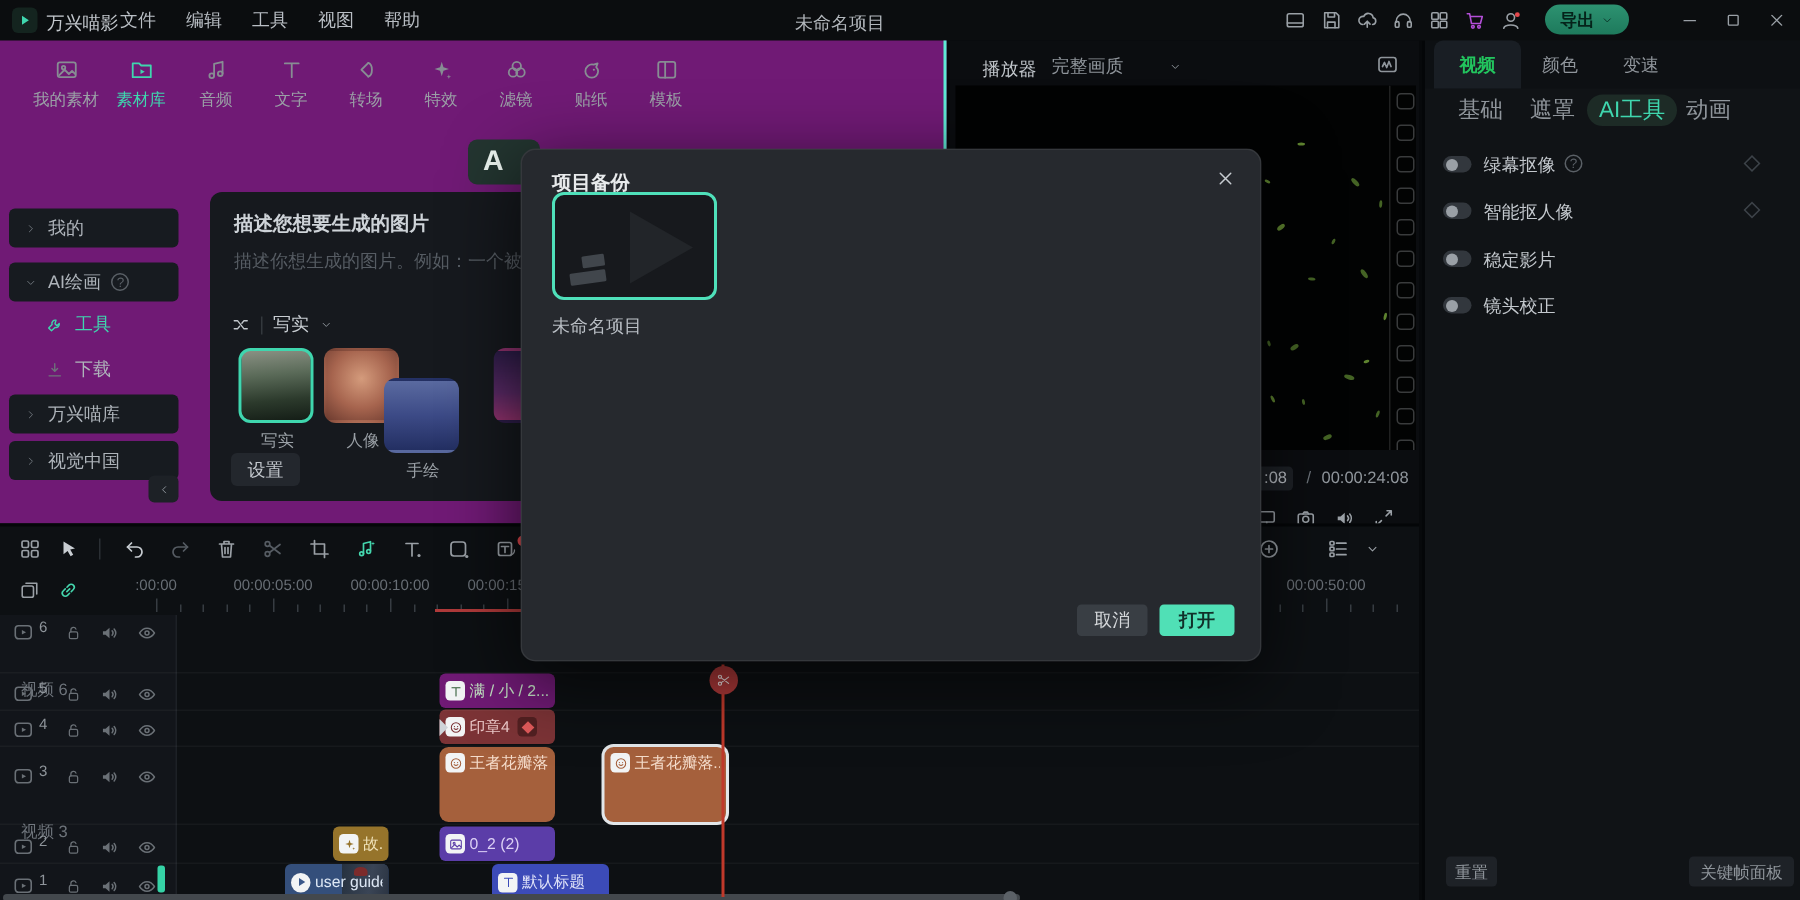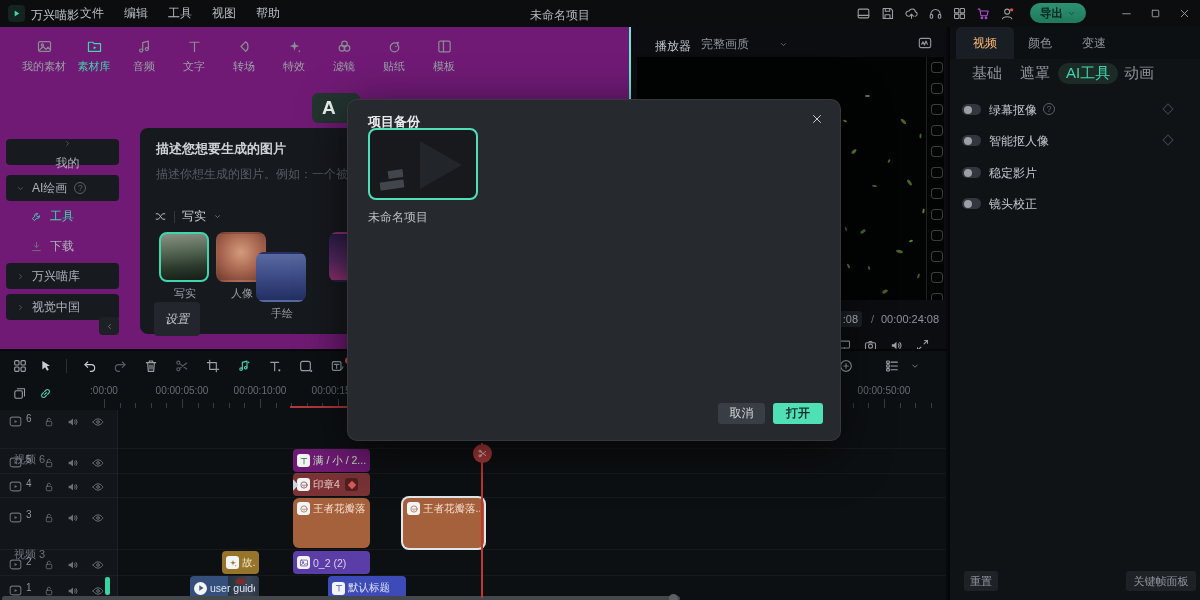--- a/index.html
+++ b/index.html
@@ -55,21 +55,21 @@
   .style-row .chev { width:9px; height:9px; color:#8f959b; }
   #style-thumbs { position:absolute; left:0; top:104px; }
   .sthumb { position:absolute; width:52px; cursor:pointer; }
   .sthumb .pic { width:50px; height:50px; border-radius:8px; border:2px solid transparent; }
   .sthumb.selected .pic { border-color:#3fd6ae; }
   .sthumb .lbl { margin-top:4px; text-align:center; font-size:11px; color:#9aa0a6; }
   .art-realistic { background:linear-gradient(175deg,#8a9184 0%,#5a6a58 35%,#2c3a2c 70%,#141d16 100%); }
   .art-portrait  { background:radial-gradient(circle at 50% 40%,#d49b7c 0%,#a6644e 55%,#6e3c30 100%); }
   .art-painting  { background:linear-gradient(180deg,#5a6aa0 0%,#3c4a86 50%,#232f62 100%); }
   .art-cyber     { background:linear-gradient(180deg,#2c1c48 0%,#5a2a66 60%,#93326e 100%); }
-  .settings-btn { position:absolute; left:14px; top:174px; width:46px; height:34px; background:#23272d; border-radius:4px; display:flex; align-items:center; justify-content:center; color:#c3c8cd; cursor:pointer;font-style:italic; }
+  .settings-btn { position:absolute; left:14px; top:174px; width:46px; height:22px; background:#23272d; border-radius:4px; display:flex; align-items:center; justify-content:center; color:#c3c8cd; cursor:pointer; }
 
   
   #player { position:absolute; left:633px; top:27px; width:313px; height:322px; background:#0b0d10; }
   .pl-label { position:absolute; left:22px; top:11px; color:#c3c8cd; }
   .quality { position:absolute; left:68px; top:9px; display:flex; align-items:center; gap:30px; cursor:pointer; }
   .quality .lbl { color:#8f959b; }
   .quality .ic { width:9px; height:9px; color:#8f959b; }
   .scope-btn { position:absolute; left:283px; top:8px; width:18px; height:16px; cursor:pointer; }
   .scope-btn .ic { width:18px; height:16px; color:#8f959b; }
   #video { position:absolute; left:4px; top:30px; width:307px; height:243px; background:#020303; overflow:hidden; }
@@ -80,21 +80,21 @@
   .time-cur { position:absolute; left:180px; top:0; width:49px; height:16px; background:#1d2126; border-radius:3px; color:#b9bec4; font-size:11px; text-align:right; padding:2px 4px 0 0; }
   .time-sep { position:absolute; left:238px; top:2px; color:#6d737a; font-size:11px; }
   .time-total { position:absolute; left:248px; top:2px; color:#8f959b; font-size:11px; }
   .pl-controls { position:absolute; left:0; top:311px; width:313px; }
   .pl-controls .ic { position:absolute; width:15px; height:15px; cursor:pointer; }
 
   
   #props { position:absolute; left:948px; top:27px; width:252px; height:573px; background:#101316; border-left:2px solid #040608; }
   #props-tabs { position:absolute; left:0; top:0; width:252px; height:32px; background:#0d1013; }
   .ptab { position:absolute; top:0; height:32px; display:flex; align-items:center; justify-content:center; color:#8f959b; cursor:pointer; }
-  .ptab.active { background:#191e24; border-radius:6px 6px 0 0; color:#fdba74; }
+  .ptab.active { background:#191e24; border-radius:6px 6px 0 0; color:#22c55e;font-weight:bold; }
   #props-subtabs { position:absolute; left:0; top:34px; width:252px; height:26px; }
   .psub { position:absolute; top:2px; height:21px; display:flex; align-items:center; justify-content:center; color:#8f959b; font-size:15px; cursor:pointer; padding:0 8px; }
   .psub.active { background:#1d2b26; border-radius:11px; color:#3fd6ae; }
   .toggle-row { position:absolute; left:0; width:252px; height:26px; }
   .switch { position:absolute; left:12px; top:7px; width:19px; height:11px; background:#32373d; border-radius:6px; cursor:pointer; }
   .switch .knob { position:absolute; left:1.5px; top:1.5px; width:8px; height:8px; background:#9aa0a6; border-radius:50%; }
   .toggle-row .lbl { position:absolute; left:39px; top:5px; color:#c3c8cd; }
   .toggle-row .help-dot { position:absolute; top:6px; }
   .kf-diamond { position:absolute; left:214px; top:8px; width:8px; height:8px; border:1.4px solid #3c4248; transform:rotate(45deg); cursor:pointer; }
   .props-btn { position:absolute; height:20px; background:#1e2227; border-radius:3px; display:flex; align-items:center; justify-content:center; color:#8f959b; font-size:11px; cursor:pointer; }
@@ -324,21 +324,21 @@
           <span class="ic" style="width: 17px; height: 17px;">
             <svg viewBox="0 0 24 24" fill="none" stroke="currentColor" stroke-width="1.7" stroke-linecap="round" stroke-linejoin="round">
               <rect x="4" y="4.5" width="16" height="15" rx="2"></rect>
               <path d="M10.5 4.5v15"></path>
             </svg>
           </span>
           <span class="lbl">模板</span>
         </div>
       </div>
     <div id="sidebar" style="top:56px;">
-        <div class="side-item pill" style="top: 56px; flex-direction: column;">
+        <div class="side-item pill" style="top: 56px;">
           <span class="ic" style="width: 9px; height: 9px;">
             <svg viewBox="0 0 24 24" fill="none" stroke="currentColor" stroke-width="1.7" stroke-linecap="round" stroke-linejoin="round">
               <path d="M9.5 6.5l5.5 5.5-5.5 5.5"></path>
             </svg>
           </span>
           <span class="lbl">我的</span>
         </div>
         <div class="side-item pill" style="top: 92px;">
           <span class="ic" style="width: 9px; height: 9px;">
             <svg viewBox="0 0 24 24" fill="none" stroke="currentColor" stroke-width="1.7" stroke-linecap="round" stroke-linejoin="round">

